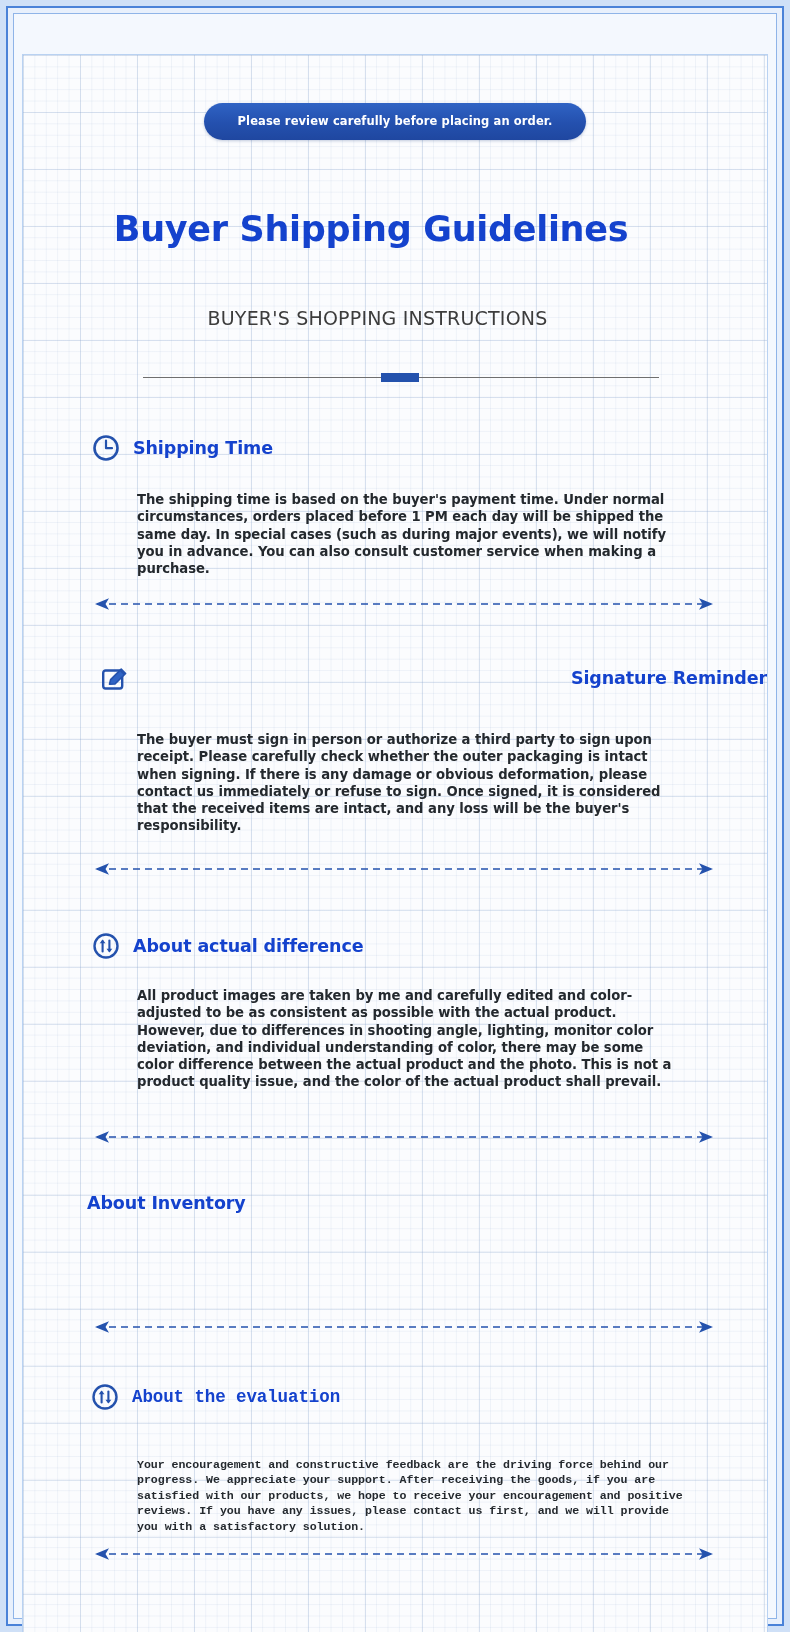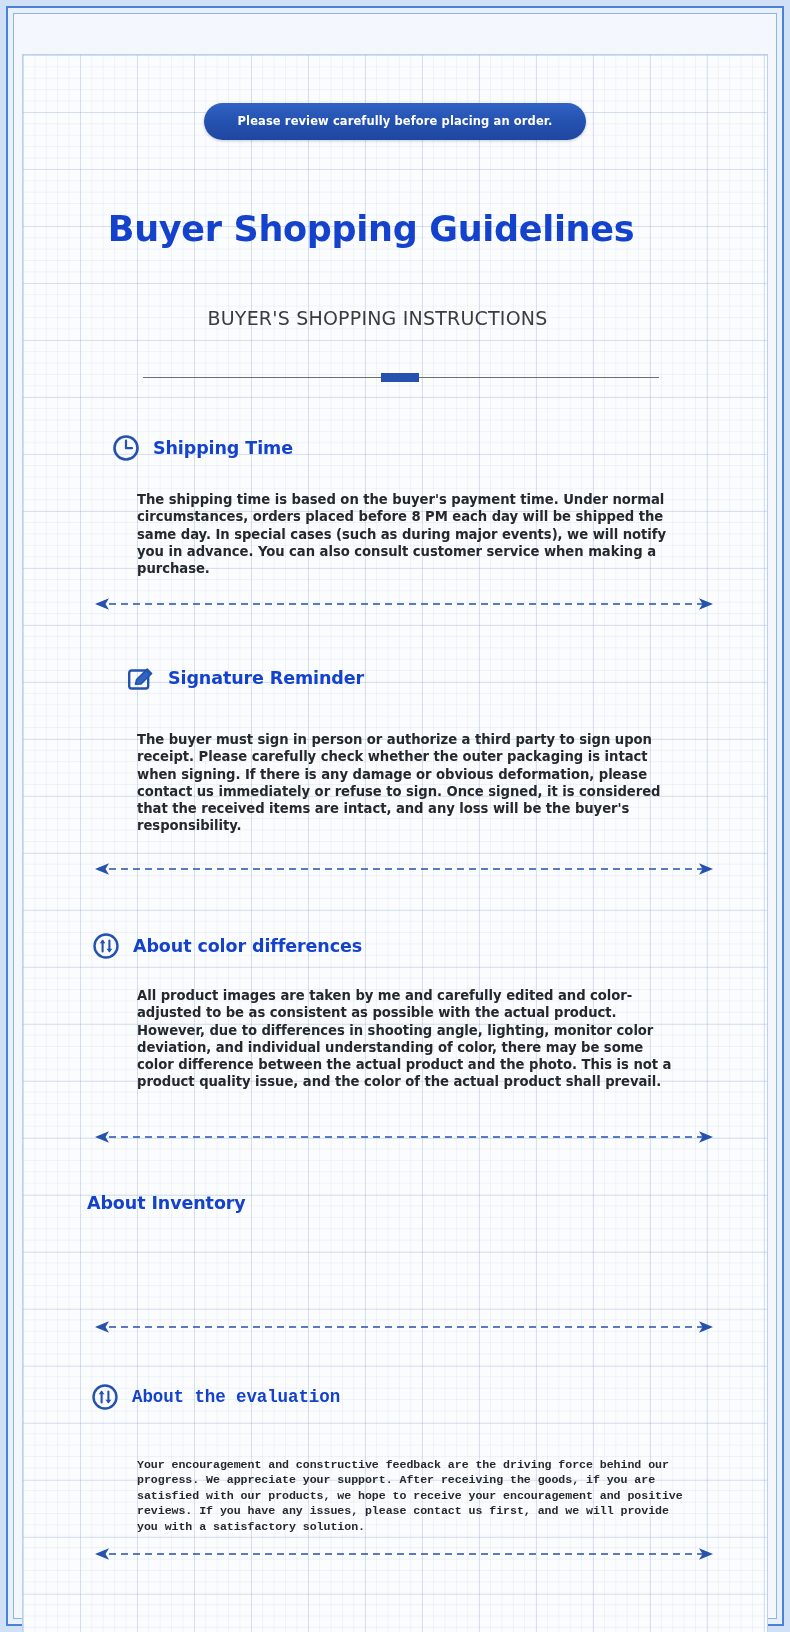--- a/index.html
+++ b/index.html
@@ -179,51 +179,51 @@
 <div class="page">
  <div class="frame-2">
   <div class="frame-3">
    <div class="sheet">
     <div class="content">
 
       <div class="banner-wrap">
         <div class="banner">Please review carefully before placing an order.</div>
       </div>
 
-      <div class="main-title">Buyer Shopping Guidelines</div>
+      <div class="main-title">Buyer Shipping Guidelines</div>
       <div class="sub-title">BUYER'S SHOPPING INSTRUCTIONS</div>
 
       <div class="title-divider">
         <div class="rule"></div>
         <div class="tab"></div>
       </div>
 
       <div class="section" style="top:378px;">
-        <div class="sec-head" style="padding-left:88px;">
+        <div class="sec-head" style="padding-left:68px;">
           <span class="sec-icon">
             <svg viewBox="0 0 30 30" width="30" height="30">
               <circle cx="15" cy="15" r="11.5" fill="none" stroke="#2452ad" stroke-width="2.6"></circle>
               <path d="M15 7.6 L15 15.2 L21 15.2" fill="none" stroke="#2452ad" stroke-width="2.2" stroke-linecap="round" stroke-linejoin="round"></path>
             </svg>
           </span>
           <span class="sec-title">Shipping Time</span>
         </div>
-        <div class="sec-body" style="margin:28px 82px 0 114px;">The shipping time is based on the buyer's payment time. Under normal circumstances, orders placed before 8 PM each day will be shipped the same day. In special cases (such as during major events), we will notify you in advance. You can also consult customer service when making a purchase.</div>
+        <div class="sec-body" style="margin:28px 82px 0 114px;">The shipping time is based on the buyer's payment time. Under normal circumstances, orders placed before 1 PM each day will be shipped the same day. In special cases (such as during major events), we will notify you in advance. You can also consult customer service when making a purchase.</div>
       </div>
 
       <div class="arrow-div" style="top:541px;">
         <svg viewBox="0 0 650 16" preserveAspectRatio="none">
           <line x1="18" y1="8" x2="632" y2="8" stroke="#2452ad" stroke-width="1.6" stroke-dasharray="7 5"></line>
           <path d="M16 8 L30 2.2 L26.5 8 L30 13.8 Z" fill="#2452ad"></path>
           <path d="M634 8 L620 2.2 L623.5 8 L620 13.8 Z" fill="#2452ad"></path>
         </svg>
       </div>
 
       <div class="section" style="top:608px;">
-        <div class="sec-head" style="padding-left:103px;">
+        <div class="sec-head" style="padding-left:77px;justify-content:space-between;">
           <span class="sec-icon">
             <svg viewBox="0 0 30 30" width="30" height="30">
               <rect x="3.2" y="7.5" width="19" height="18" rx="2.4" fill="none" stroke="#2452ad" stroke-width="2.4"></rect>
               <path d="M9.5 21.2 L10.6 16.6 L21.2 6.1 L25.6 10.5 L15 21 Z" fill="#2f63c4" stroke="#2452ad" stroke-width="1.6" stroke-linejoin="round"></path>
               <path d="M20.2 7.2 L24.6 11.6" fill="none" stroke="#2452ad" stroke-width="1.6"></path>
             </svg>
           </span>
           <span class="sec-title">Signature Reminder</span>
         </div>
         <div class="sec-body" style="margin:38px 84px 0 114px;">The buyer must sign in person or authorize a third party to sign upon receipt. Please carefully check whether the outer packaging is intact when signing. If there is any damage or obvious deformation, please contact us immediately or refuse to sign. Once signed, it is considered that the received items are intact, and any loss will be the buyer's responsibility.</div>
@@ -241,21 +241,21 @@
         <div class="sec-head" style="padding-left:68px;">
           <span class="sec-icon">
             <svg viewBox="0 0 30 30" width="30" height="30">
               <circle cx="15" cy="15" r="11.5" fill="none" stroke="#2452ad" stroke-width="2.4"></circle>
               <path d="M11.6 20.5 L11.6 10.2" fill="none" stroke="#2452ad" stroke-width="2.1" stroke-linecap="round"></path>
               <path d="M11.6 8.4 L14.5 12.2 L8.7 12.2 Z" fill="#2452ad"></path>
               <path d="M18.4 9.5 L18.4 19.8" fill="none" stroke="#2452ad" stroke-width="2.1" stroke-linecap="round"></path>
               <path d="M18.4 21.6 L15.5 17.8 L21.3 17.8 Z" fill="#2452ad"></path>
             </svg>
           </span>
-          <span class="sec-title">About color differences</span>
+          <span class="sec-title">About actual difference</span>
         </div>
         <div class="sec-body" style="margin:26px 84px 0 114px;">All product images are taken by me and carefully edited and color-adjusted to be as consistent as possible with the actual product. However, due to differences in shooting angle, lighting, monitor color deviation, and individual understanding of color, there may be some color difference between the actual product and the photo. This is not a product quality issue, and the color of the actual product shall prevail.</div>
       </div>
 
       <div class="arrow-div" style="top:1074px;">
         <svg viewBox="0 0 650 16" preserveAspectRatio="none">
           <line x1="18" y1="8" x2="632" y2="8" stroke="#2452ad" stroke-width="1.6" stroke-dasharray="7 5"></line>
           <path d="M16 8 L30 2.2 L26.5 8 L30 13.8 Z" fill="#2452ad"></path>
           <path d="M634 8 L620 2.2 L623.5 8 L620 13.8 Z" fill="#2452ad"></path>
         </svg>

